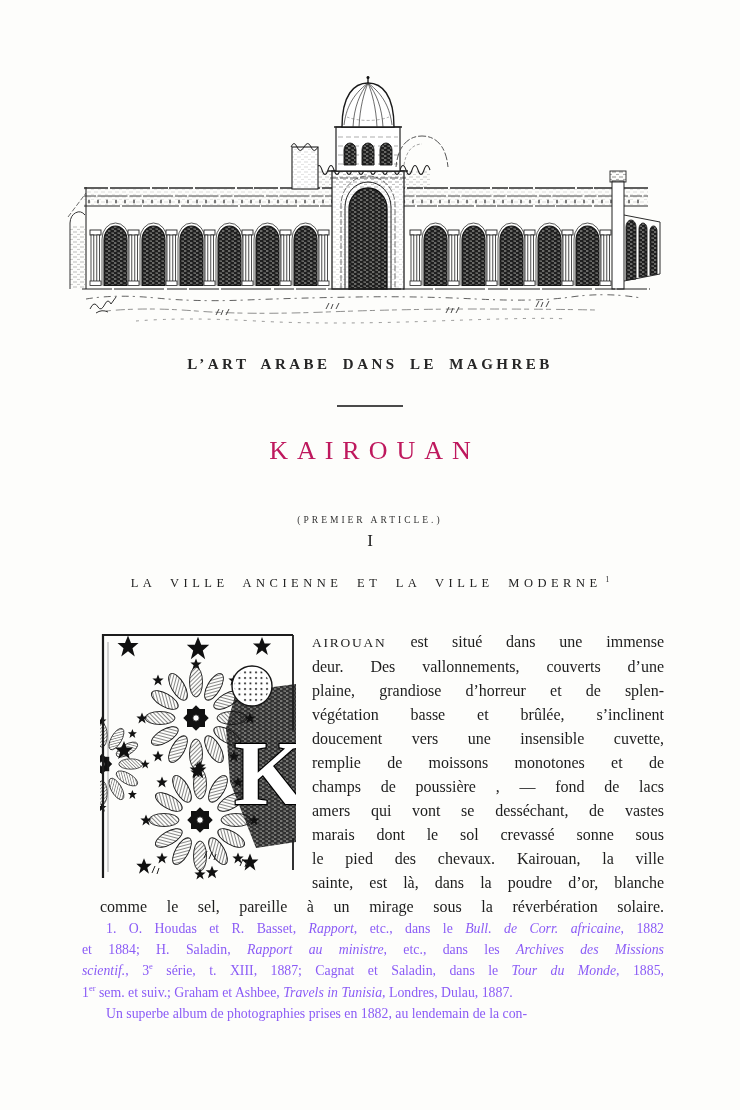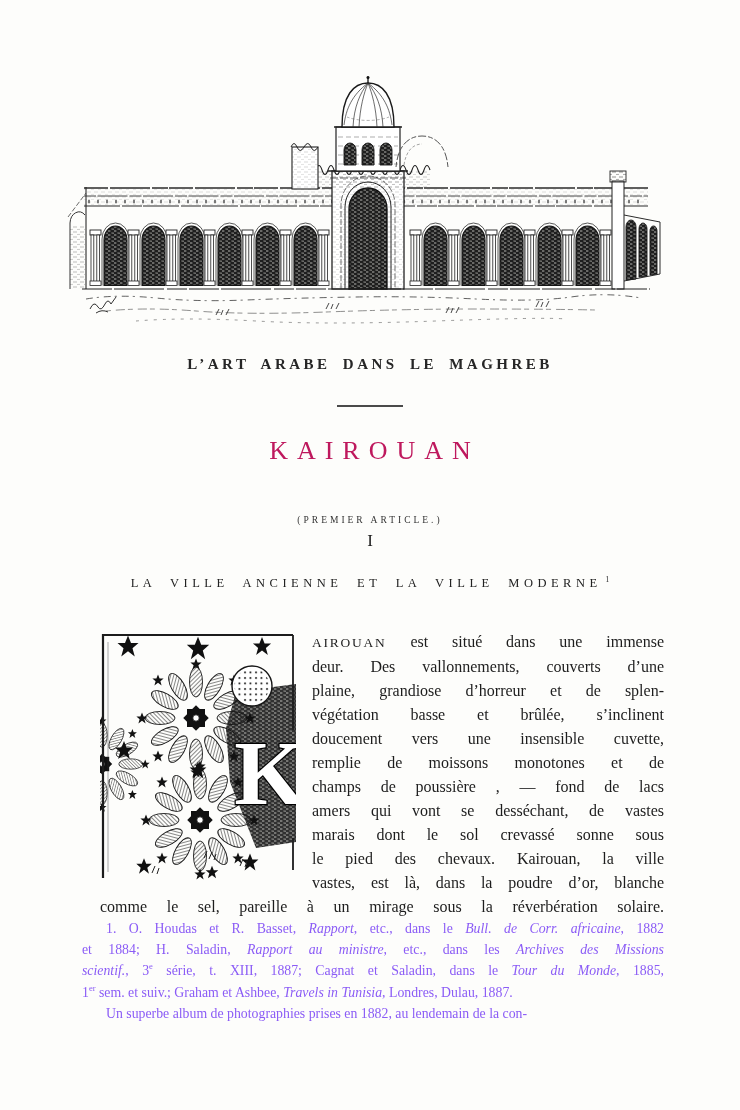--- a/index.html
+++ b/index.html
@@ -238,21 +238,21 @@
         <div class="tl jl"><span class="sc">AIROUAN</span><span> est situé dans une immense</span></div>
         <div class="tl jl"><span>deur. Des vallonnements, couverts d’une</span></div>
         <div class="tl jl"><span>plaine, grandiose d’horreur et de splen-</span></div>
         <div class="tl jl"><span>végétation basse et brûlée, s’inclinent</span></div>
         <div class="tl jl"><span>doucement vers une insensible cuvette,</span></div>
         <div class="tl jl"><span>remplie de moissons monotones et de</span></div>
         <div class="tl jl"><span>champs de poussière , — fond de lacs</span></div>
         <div class="tl jl"><span>amers qui vont se desséchant, de vastes</span></div>
         <div class="tl jl"><span>marais dont le sol crevassé sonne sous</span></div>
         <div class="tl jl"><span>le pied des chevaux. Kairouan, la ville</span></div>
-        <div class="tl jl"><span>vastes, est là, dans la poudre d’or, blanche</span></div>
+        <div class="tl jl"><span>sainte, est là, dans la poudre d’or, blanche</span></div>
         <div class="tl jl"><span>comme le sel, pareille à un mirage sous la réverbération solaire.</span></div>
       </div>
   </div>
 
   <div class="footnote">
       <div class="tl jl ind"><span>1. O. Houdas et R. Basset, </span><span class="it">Rapport</span><span>, etc., dans le </span><span class="it">Bull. de Corr. africaine</span><span>, 1882</span></div>
       <div class="tl jl"><span>et 1884; H. Saladin, </span><span class="it">Rapport au ministre</span><span>, etc., dans les </span><span class="it">Archives des Missions</span></div>
       <div class="tl jl"><span class="it">scientif.</span><span>, 3</span><sup>e</sup><span> série, t. XIII, 1887; Cagnat et Saladin, dans le </span><span class="it">Tour du Monde</span><span>, 1885,</span></div>
       <div class="tl "><span>1</span><sup>er</sup><span> sem. et suiv.; Graham et Ashbee, </span><span class="it">Travels in Tunisia</span><span>, Londres, Dulau, 1887.</span></div>
       <div class="tl ind"><span>Un superbe album de photographies prises en 1882, au lendemain de la con-</span></div>

